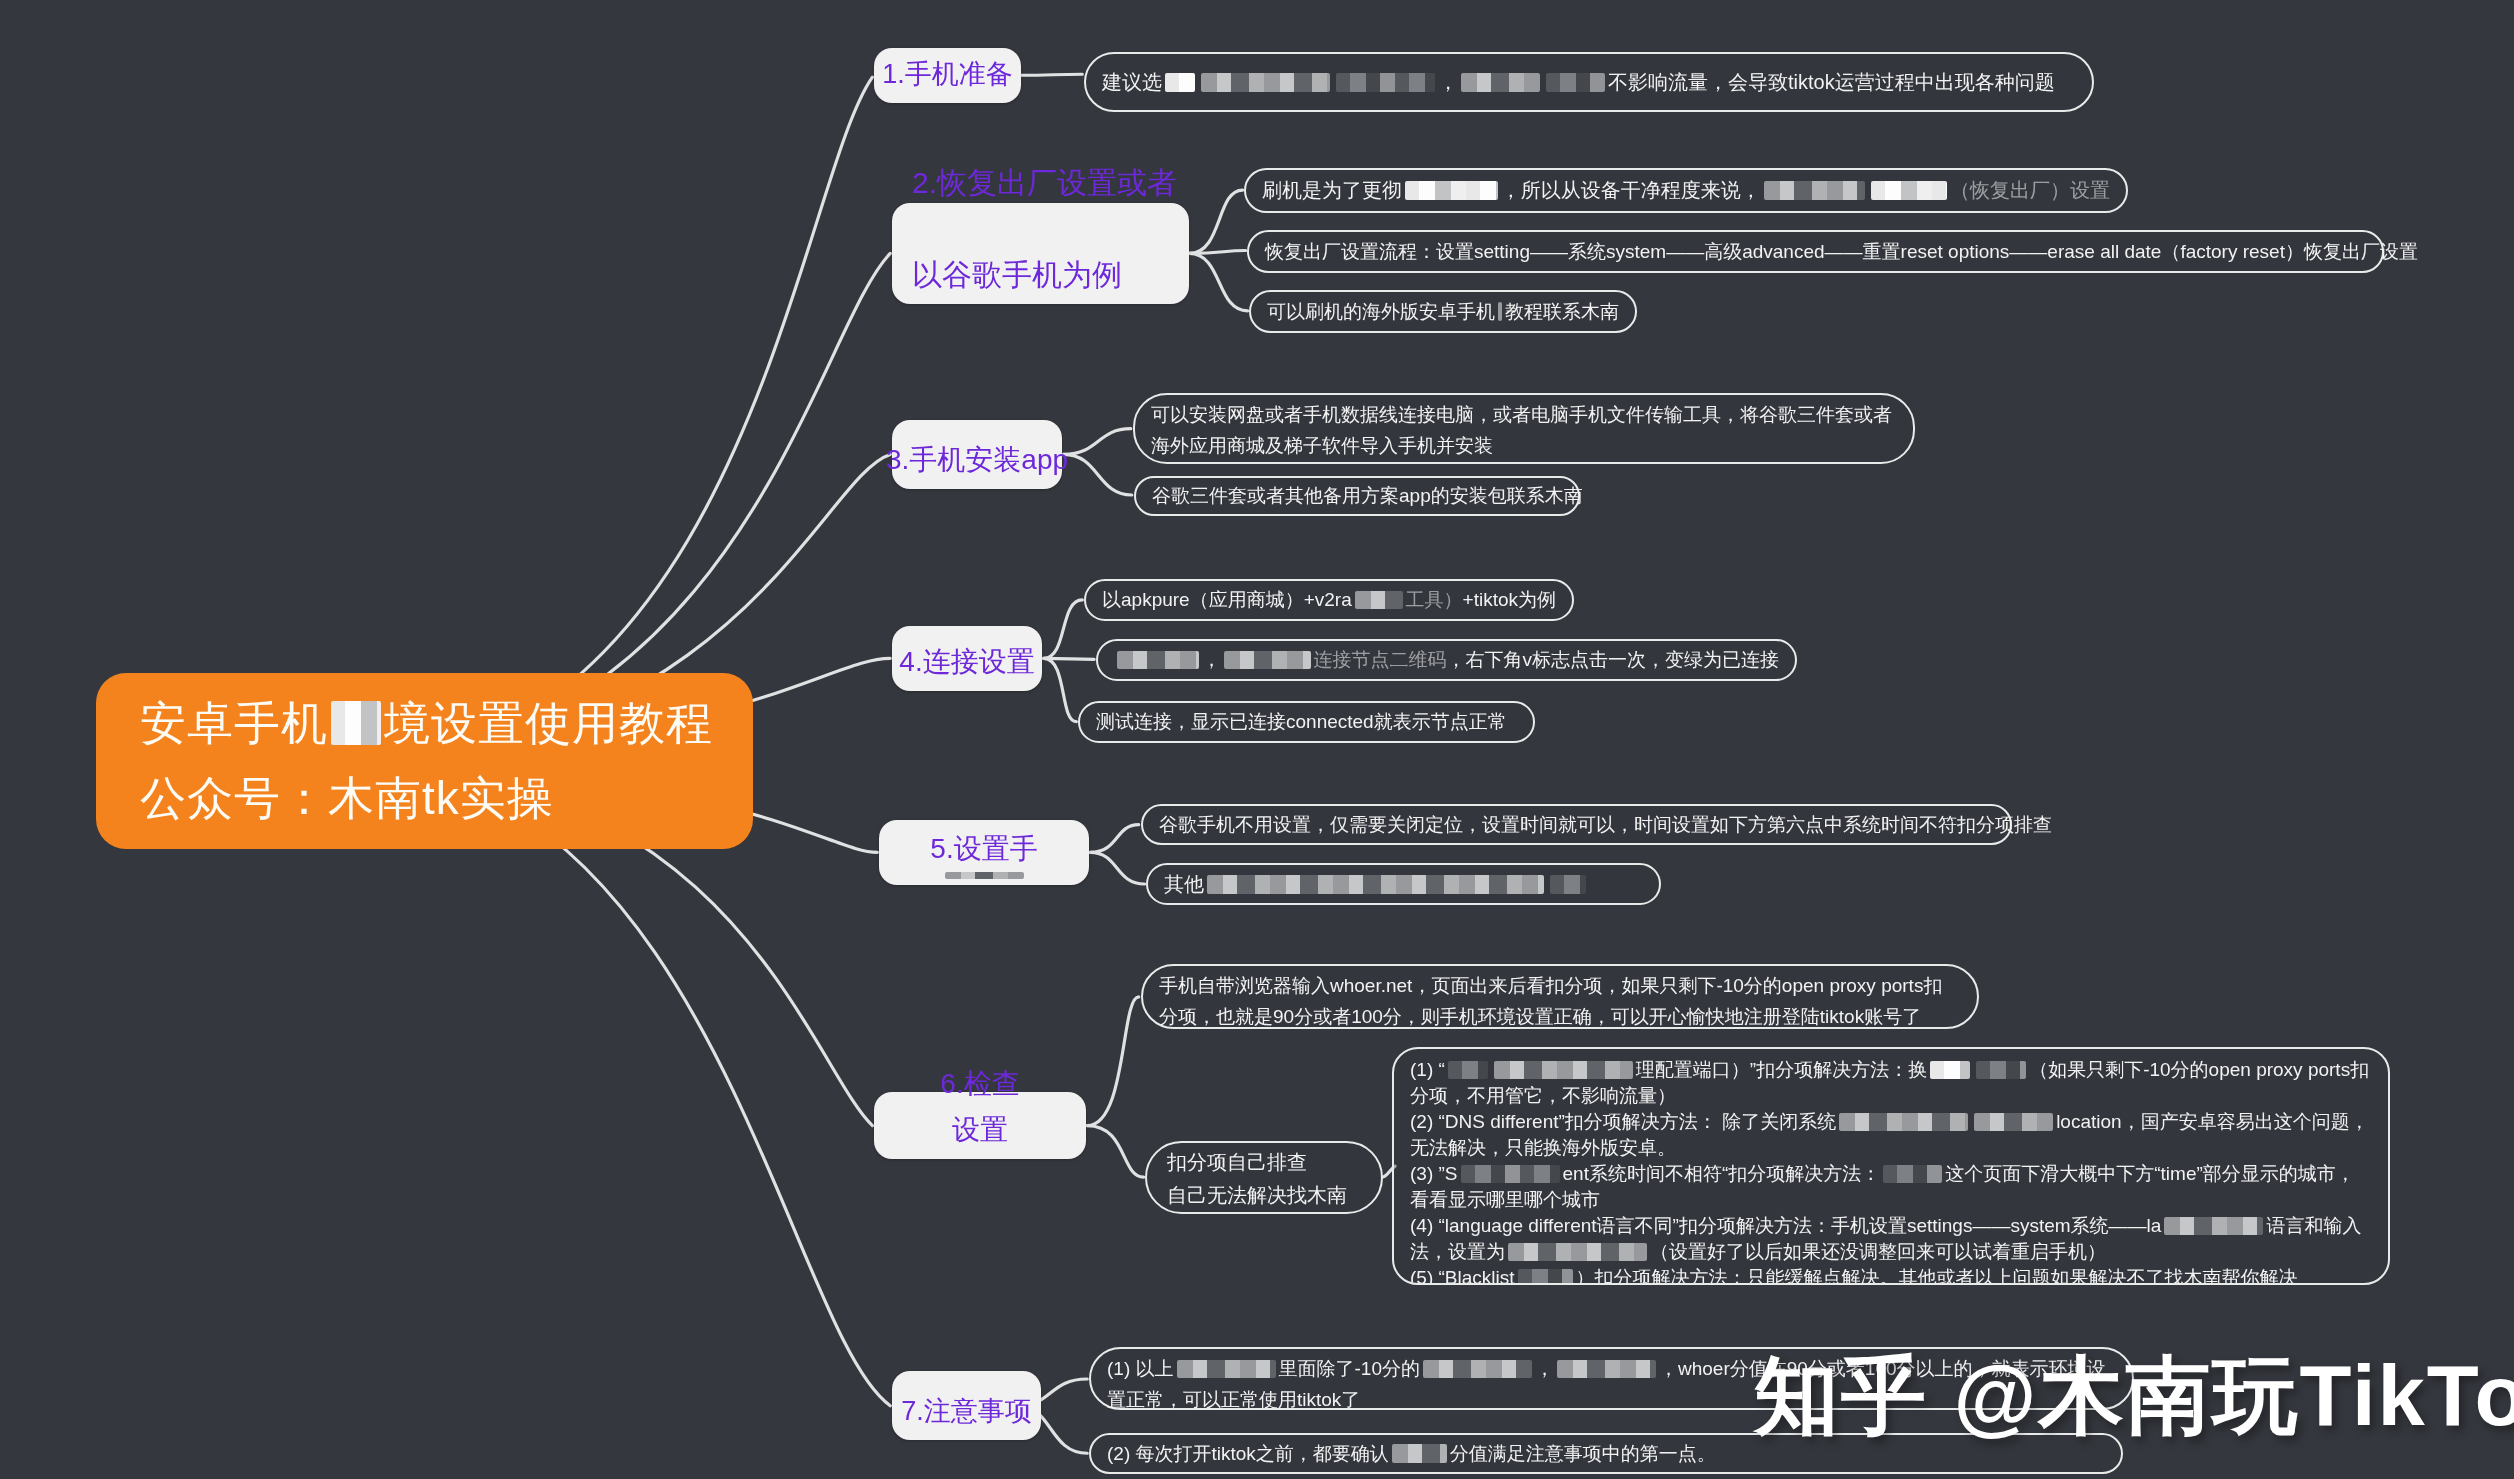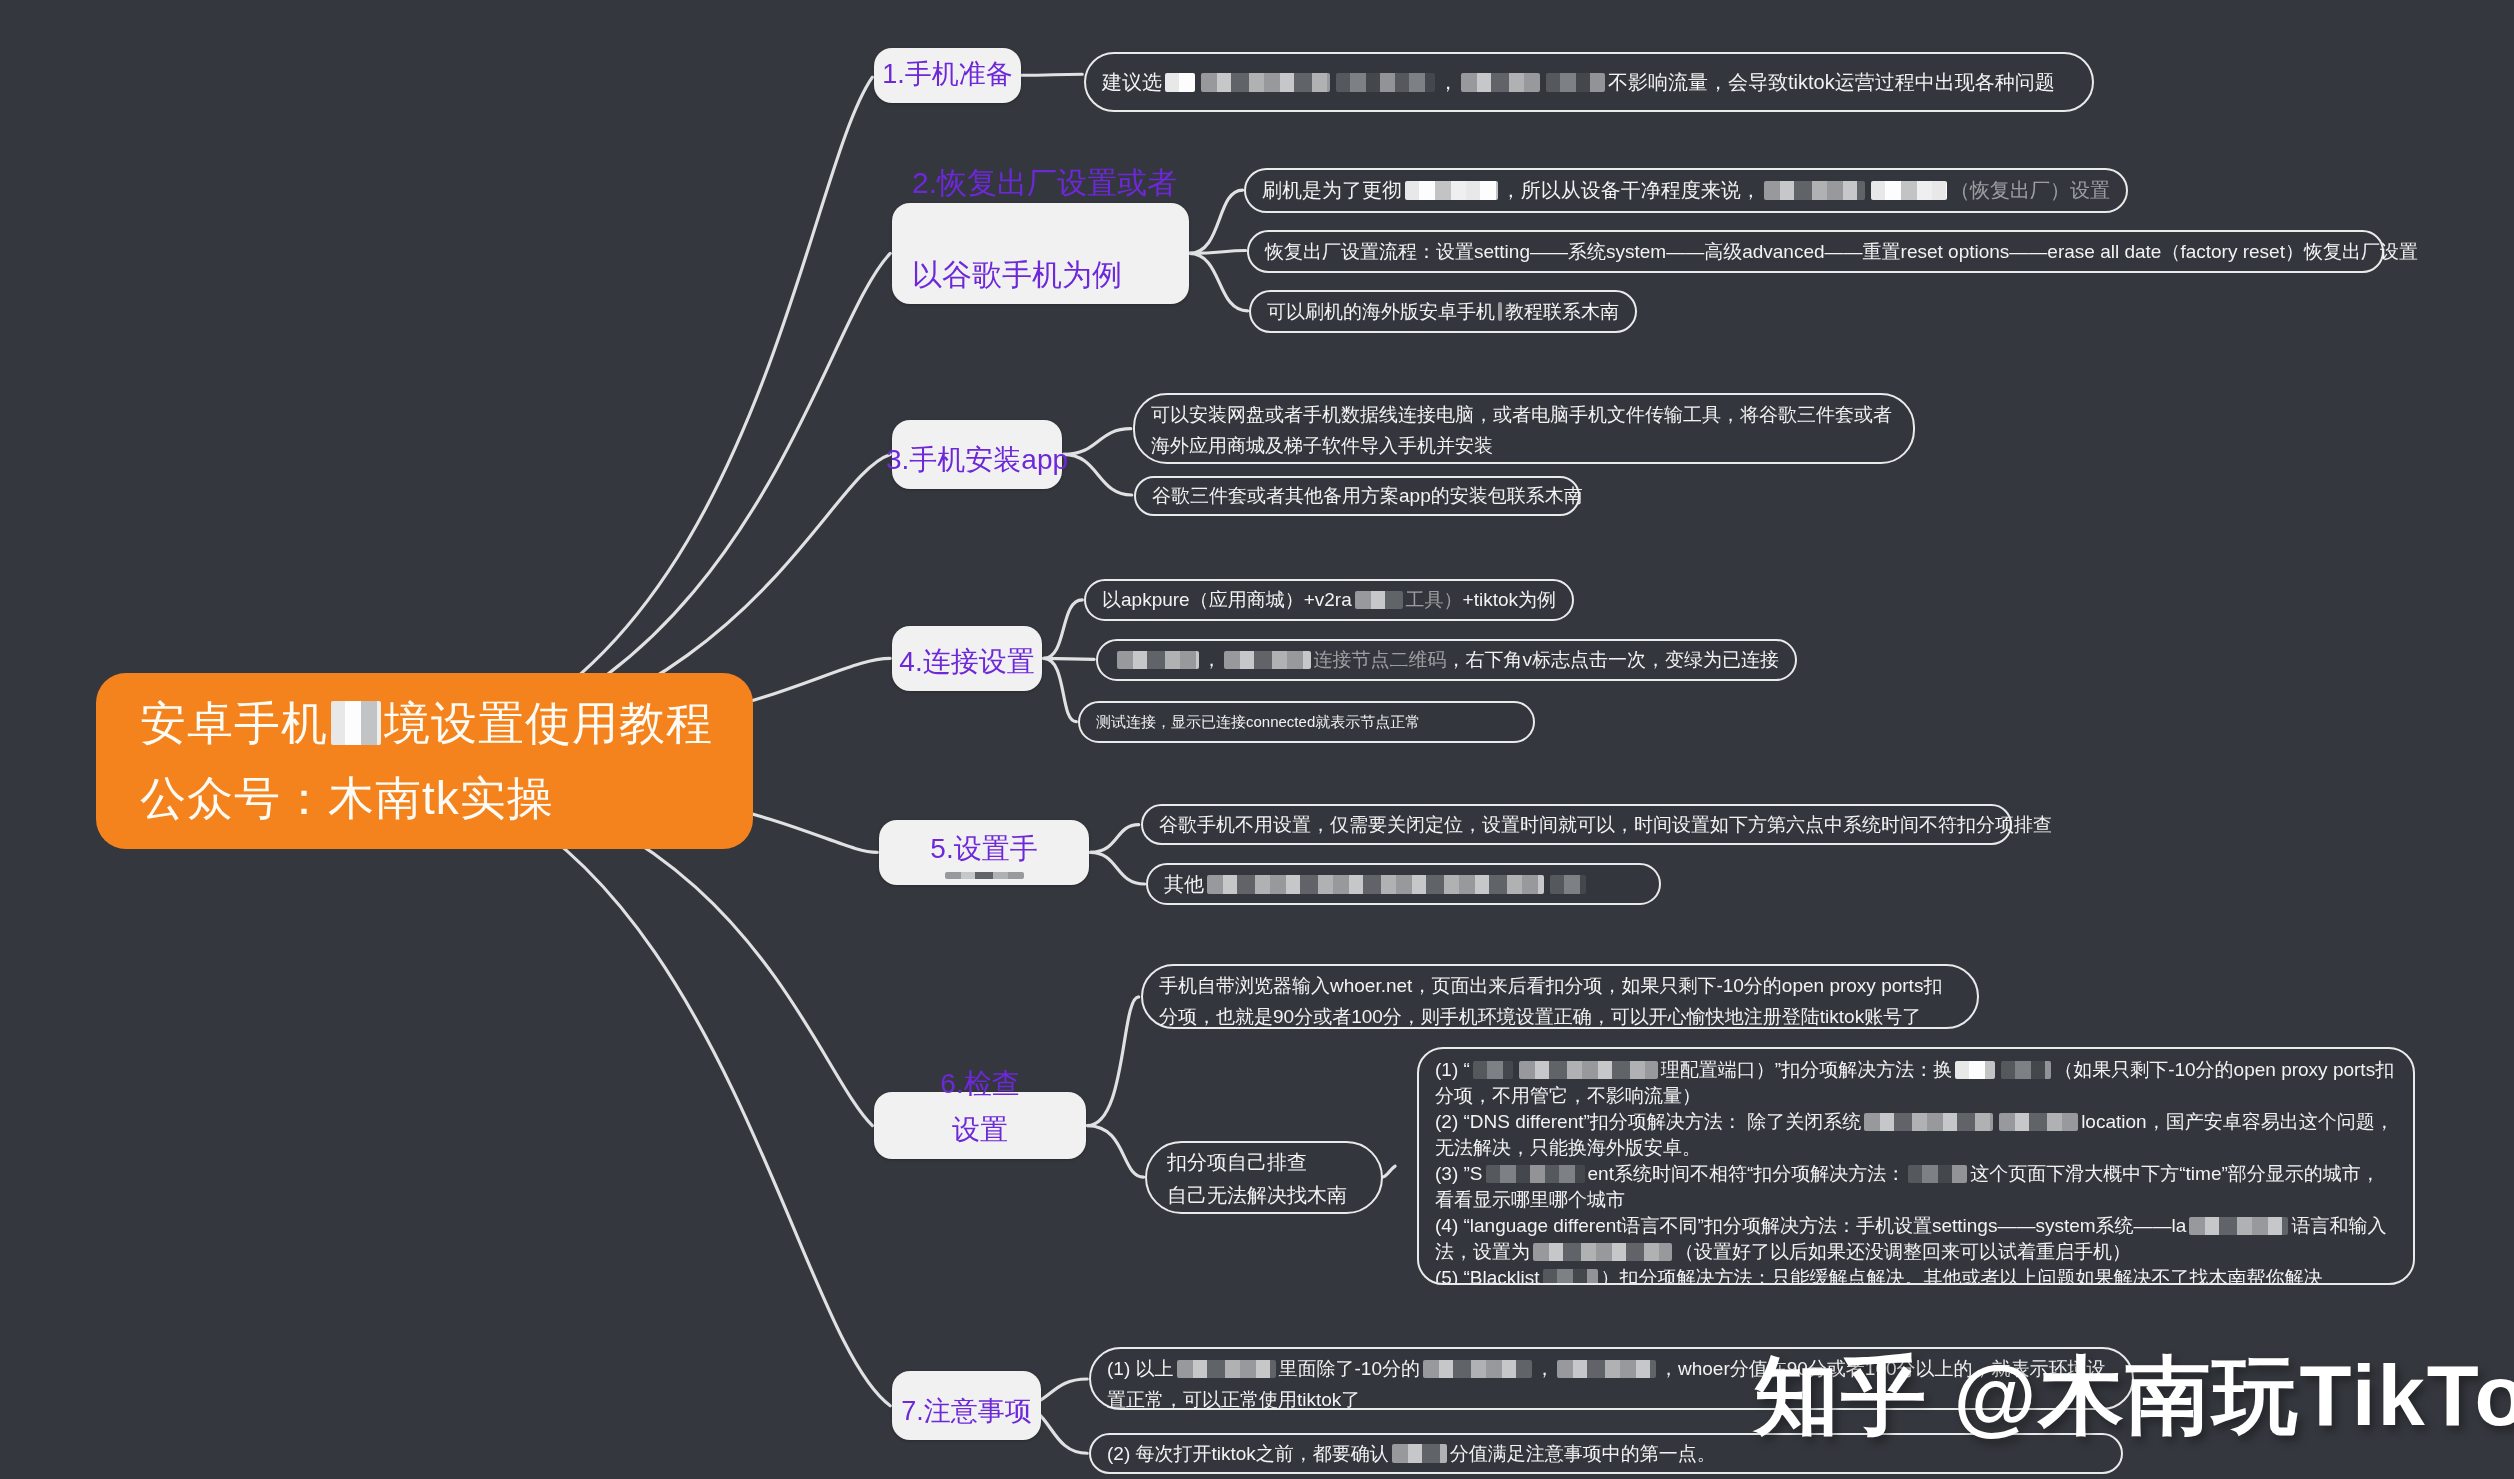--- a/index.html
+++ b/index.html
@@ -27,21 +27,21 @@
   .bubble{border:2.5px solid #e9eaea;border-radius:989px;color:#f2f2f3;
           display:flex;align-items:center;justify-content:flex-start;
           padding:2px 16px;font-size:20px;white-space:nowrap;background:rgba(52,55,61,.35);}
   .bubble.multi{border-radius:34px;white-space:normal;font-size:19px;line-height:31px;
                 padding:4px 16px;display:block;}
   .bubble .flow, .bb-item{display:block;}
 
   
   .bigbox{border:2.5px solid #e9eaea;border-radius:26px;color:#f2f2f3;
           font-size:19px;line-height:26px;padding:8px 16px;overflow:hidden;
-          background:rgba(52,55,61,.35);margin-left:25px;}
+          background:rgba(52,55,61,.35);}
 
   
   .cz{display:inline-block;height:0.95em;vertical-align:-0.14em;border-radius:2px;margin:0 3px;
       background:repeating-linear-gradient(90deg,#97999c 0 16px,#c6c7c8 16px 30px,#606368 30px 48px,#b0b1b3 48px 63px);}
   .cz-dark{background:repeating-linear-gradient(90deg,#55585d 0 14px,#7d8085 14px 30px,#44474c 30px 44px,#919396 44px 59px);}
   .cz-light{background:repeating-linear-gradient(90deg,#e8e8e8 0 14px,#fdfdfd 14px 30px,#c2c3c5 30px 46px,#efefef 46px 61px);}
   .t.dim{opacity:.55;}
 
   .watermark{position:absolute;z-index:5;color:#ffffff;font-size:85px;font-weight:600;
              letter-spacing:2px;white-space:nowrap;text-shadow:4px 5px 8px rgba(0,0,0,.35);}
@@ -136,21 +136,21 @@
       <span class="t dim">工具）</span>
       <span class="t">+tiktok为例</span>
     </div>
   <div class="node bubble" style="left:1096px;top:639px;width:701px;height:42px;font-size:19px;">
       <span class="cz" style="width: 89px;"></span>
       <span class="t">，</span>
       <span class="cz" style="width: 94px;"></span>
       <span class="t dim">连接节点二维码</span>
       <span class="t">，右下角v标志点击一次，变绿为已连接</span>
     </div>
-  <div class="node bubble" style="left:1078px;top:701px;width:457px;height:42px;font-size:15px;">
+  <div class="node bubble" style="left:1078px;top:701px;width:457px;height:42px;font-size:19px;">
       <span class="t">测试连接，显示已连接connected就表示节点正常</span>
     </div>
 
   <div class="node label center" style="left:879px;top:820px;width:210px;height:65px;font-size:28px;">
       <span class="t">5.设置手</span>
       <span class="cz" style="width: 79px;"></span>
     </div>
   <div class="node bubble" style="left:1141px;top:804px;width:871px;height:41px;font-size:19px;">
       <span class="t">谷歌手机不用设置，仅需要关闭定位，设置时间就可以，时间设置如下方第六点中系统时间不符扣分项排查</span>
     </div>

